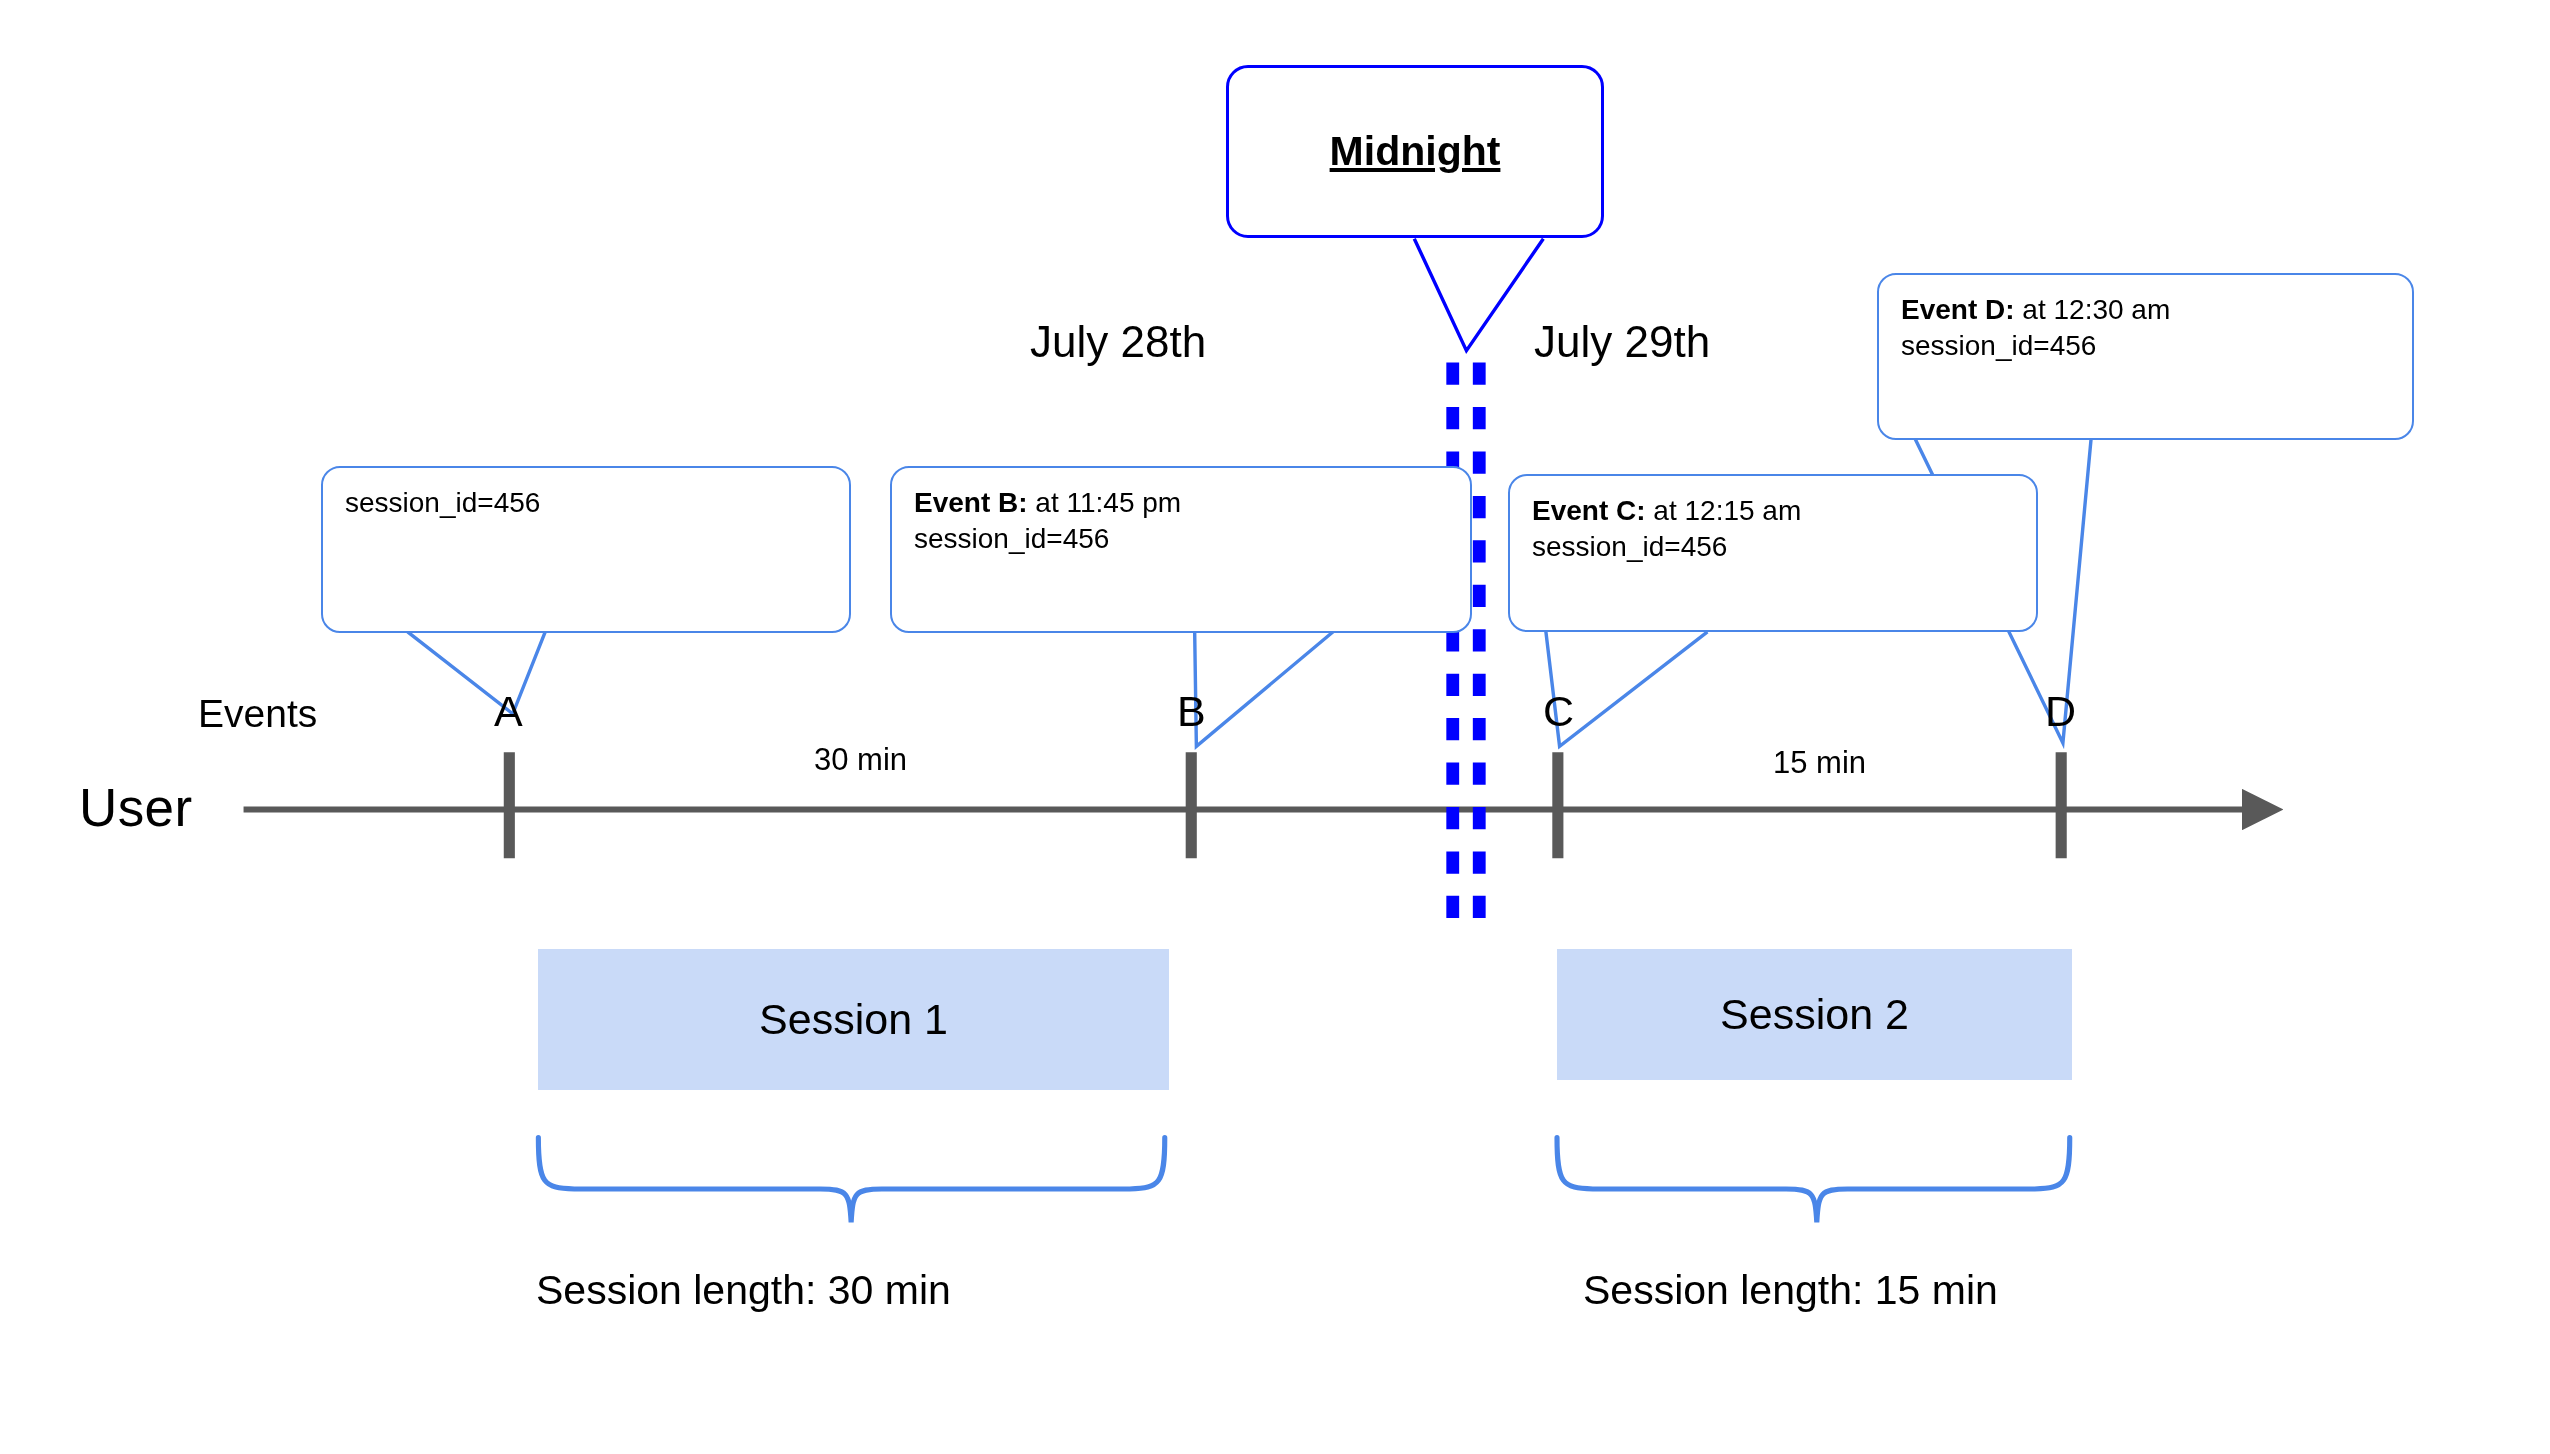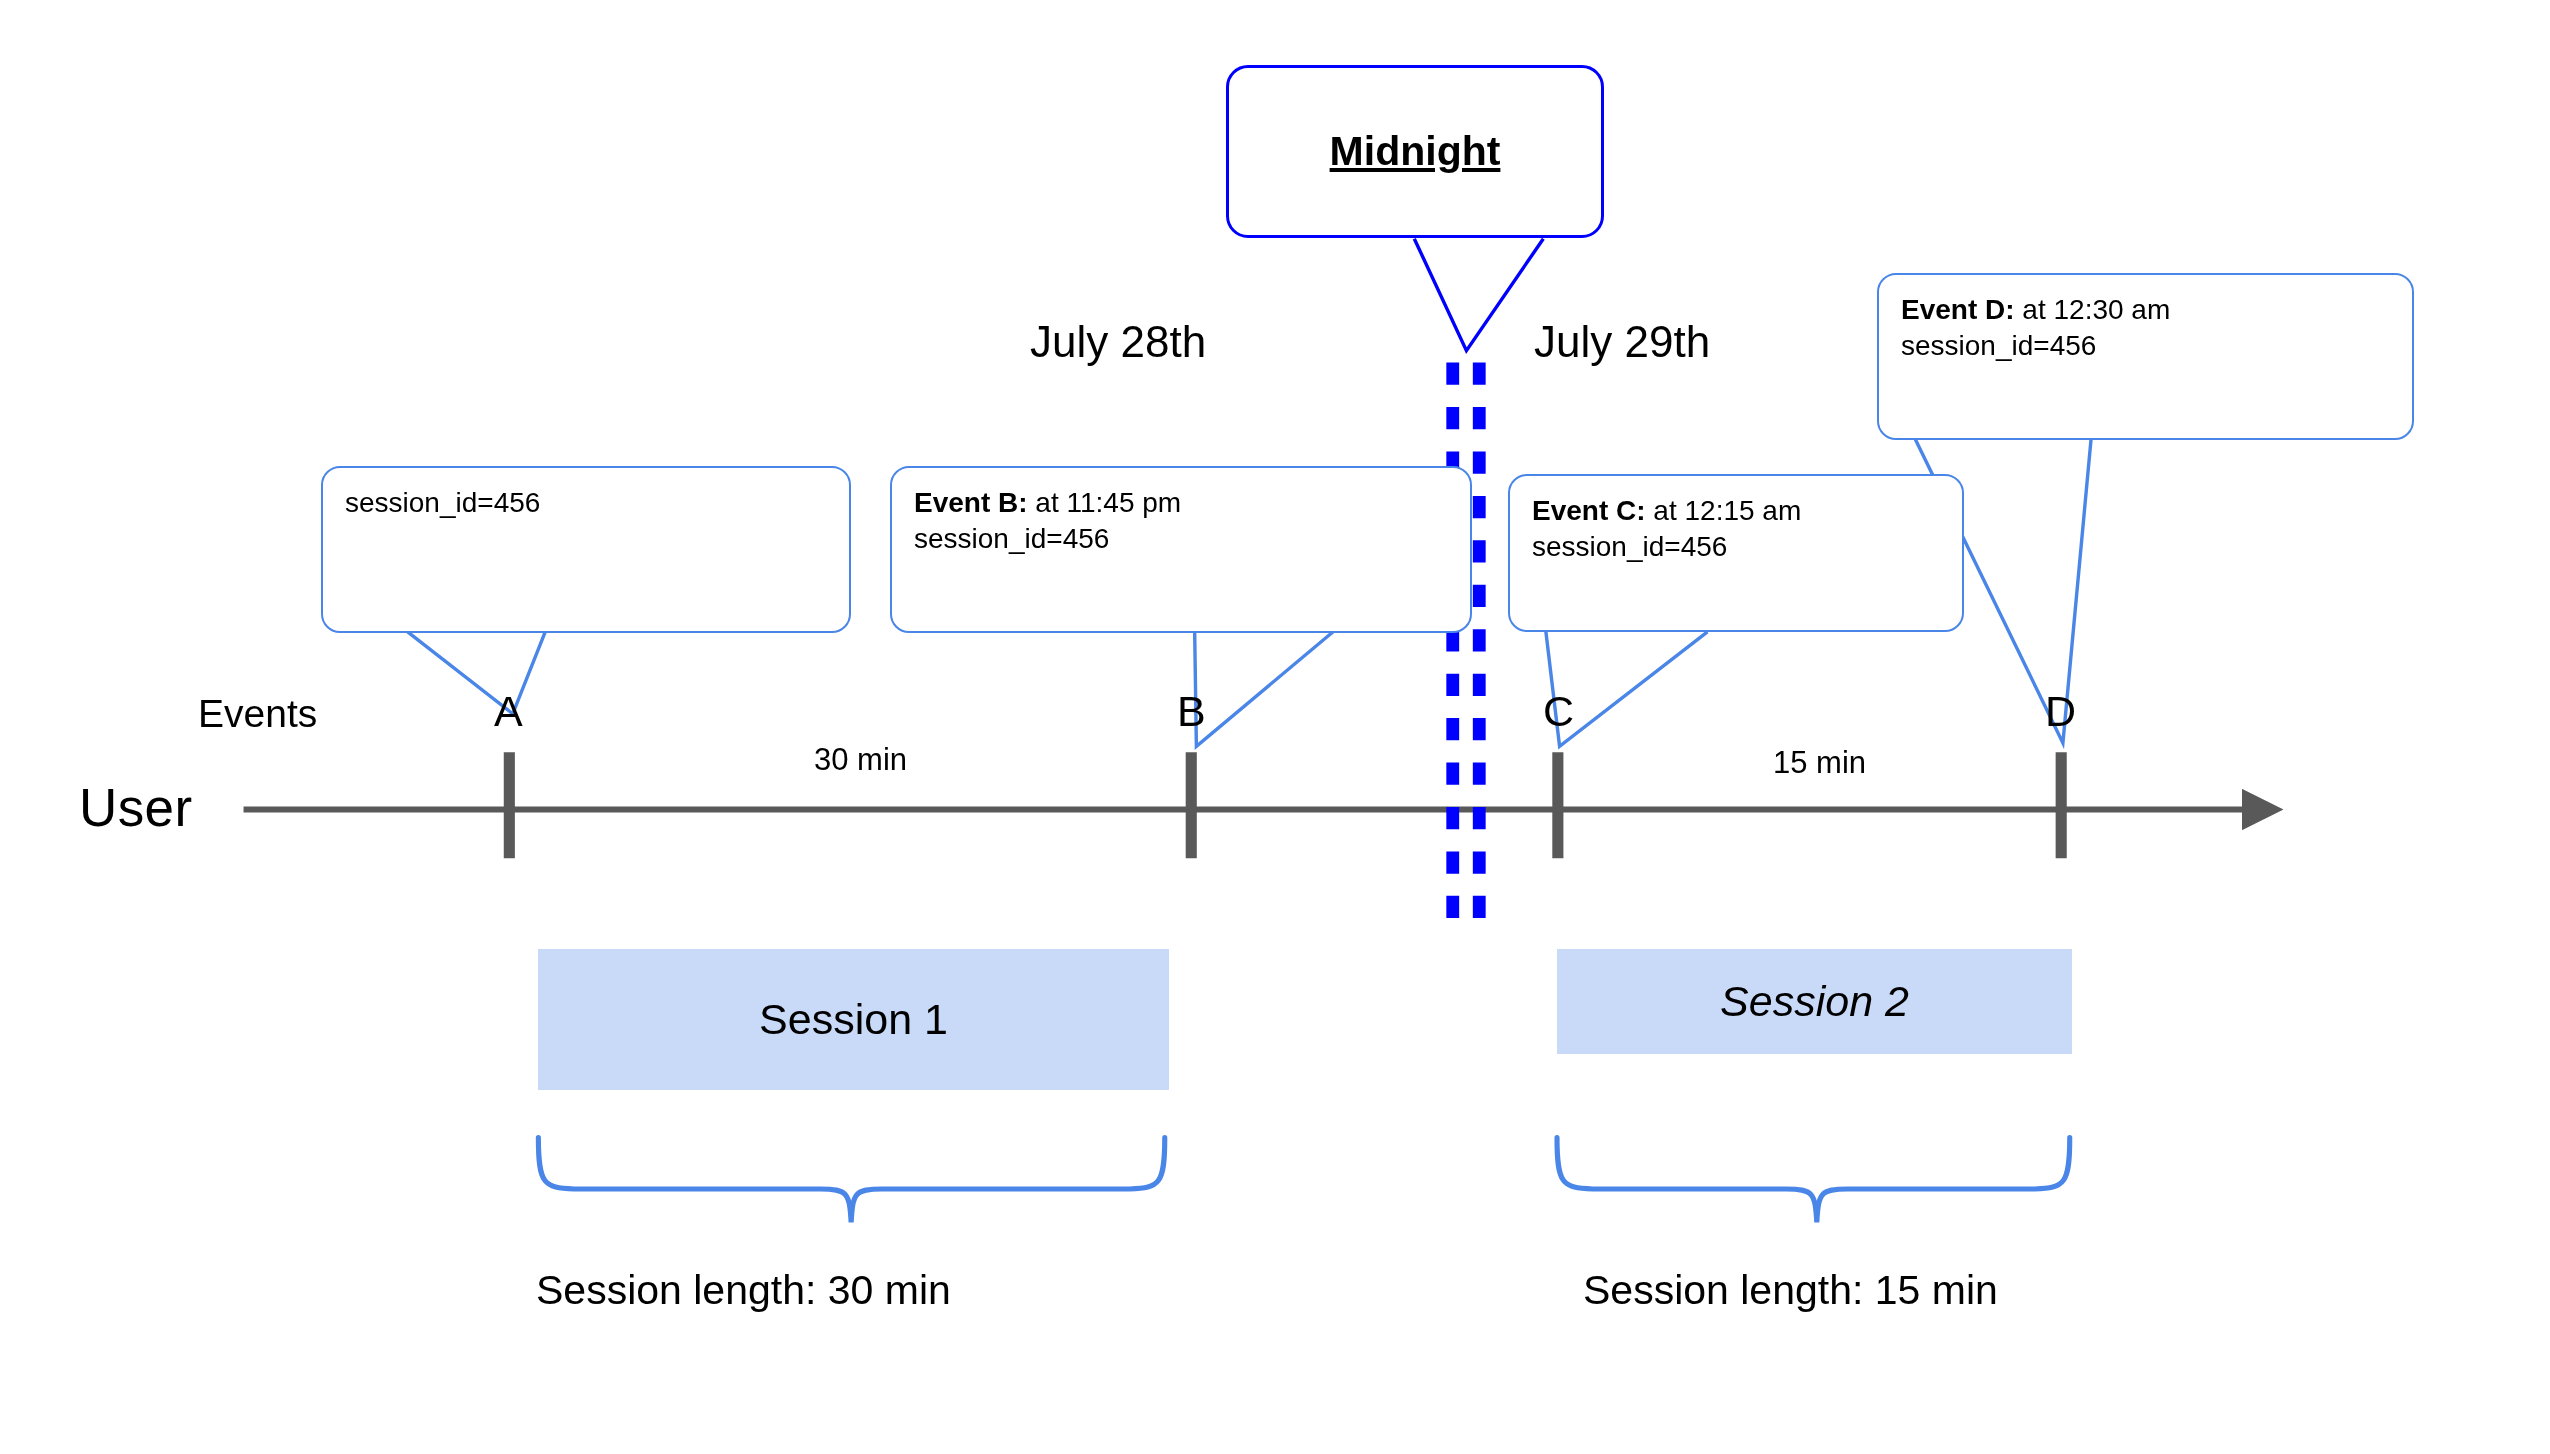--- a/index.html
+++ b/index.html
@@ -167,21 +167,21 @@
     <div class="callout-text">session_id=456</div>
   </div>
 
   <div class="callout-box" style="left:890px; top:466px; width:582px; height:167px;">
     <div class="callout-text">
       <b>Event B:</b><span> at 11:45 pm</span>
     </div>
     <div class="callout-text">session_id=456</div>
   </div>
 
-  <div class="callout-box" style="left:1508px; top:474px; width:456px; height:158px;">
+  <div class="callout-box" style="left:1508px; top:474px; width:530px; height:158px;">
     <div class="callout-text">
       <b>Event C:</b><span> at 12:15 am</span>
     </div>
     <div class="callout-text">session_id=456</div>
   </div>
 
   <div class="callout-box" style="left:1877px; top:273px; width:537px; height:167px;">
     <div class="callout-text">
       <b>Event D:</b><span> at 12:30 am</span>
     </div>
@@ -201,21 +201,21 @@
   <div class="txt marker-letter" style="left:2045px; top:685px;">D</div>
 
   <div class="txt gap-label" style="left:814px; top:741px;">30 min</div>
 
   <div class="txt gap-label" style="left:1773px; top:744px;">15 min</div>
 
   <div class="session-bar" style="left:538px; top:949px; width:631px; height:141px;">
     <span class="session-bar-label">Session 1</span>
   </div>
 
-  <div class="session-bar" style="left:1557px; top:949px; width:515px; height:105px;font-style:italic;">
+  <div class="session-bar" style="left:1557px; top:949px; width:515px; height:131px;">
     <span class="session-bar-label">Session 2</span>
   </div>
 
   <div class="txt session-length-label" style="left:536px; top:1265px;">Session length: 30 min</div>
 
   <div class="txt session-length-label" style="left:1583px; top:1265px;">Session length: 15 min</div>
 
 </div>
 
 

